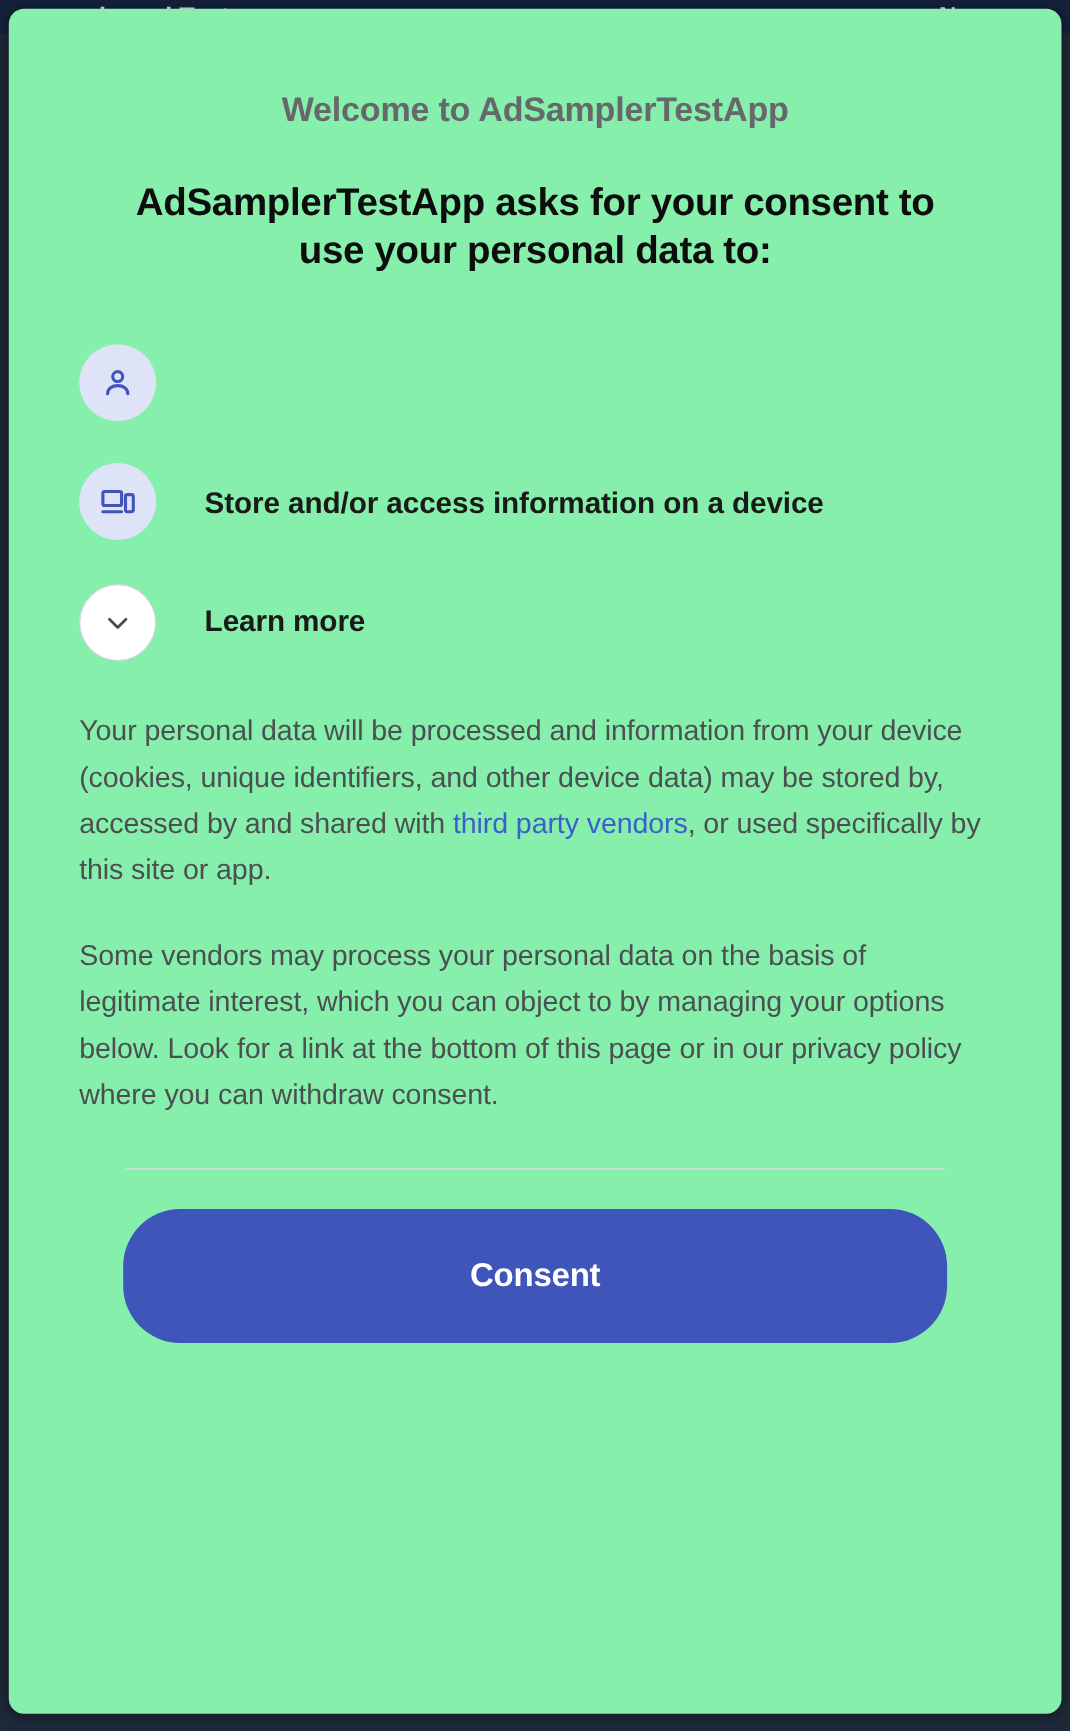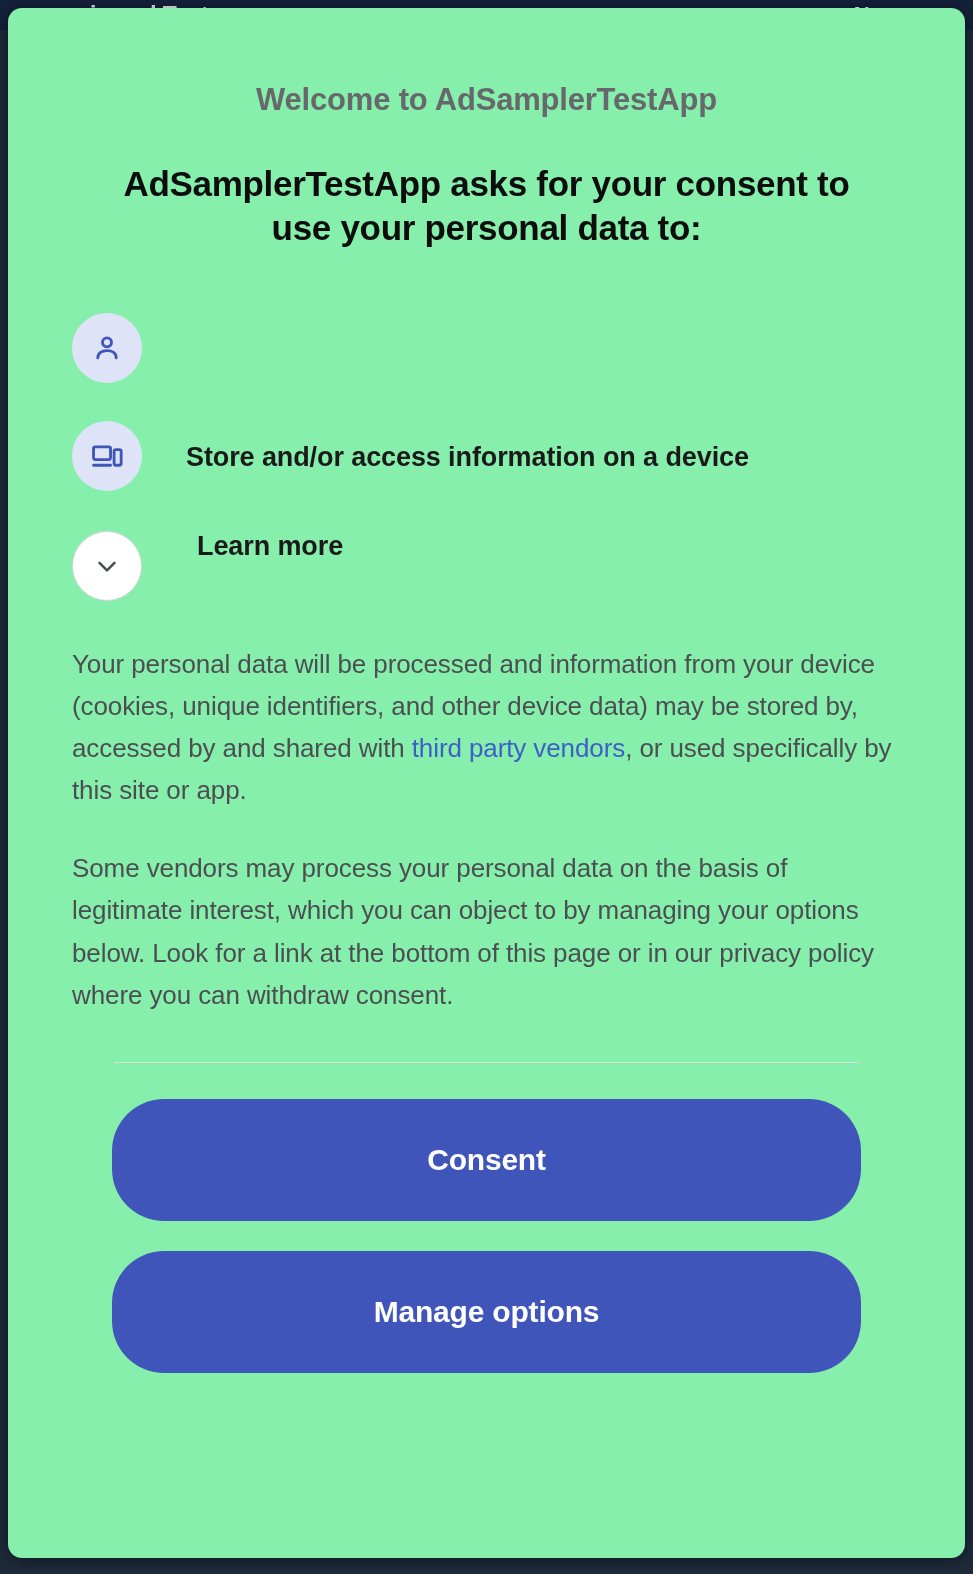--- a/index.html
+++ b/index.html
@@ -109,25 +109,24 @@
   .purpose-text {
     color: #1a1a1a;
     font-size: 27px;
     font-weight: bold;
     line-height: 1.42;
     padding-top: 2px;
     letter-spacing: -0.1px;
   }
   .learn-more-row {
     display: flex;
-    align-items: flex-start;
+    align-items: center;
     margin-top: 40px;
     margin-bottom: 8px;
     cursor: pointer;
-    gap: 11px;
   }
   .learn-more-label {
     color: #1a1a1a;
     font-size: 27px;
     font-weight: bold;
     letter-spacing: -0.1px;
   }
   .body-text {
     color: #4c4f52;
     font-size: 26px;
@@ -221,18 +220,17 @@
       </div>
 
       <div class="body-text"><span>Your personal data will be processed and information from your device (cookies, unique identifiers, and other device data) may be stored by, accessed by and shared with </span><a class="link">third party vendors</a><span>, or used specifically by this site or app.</span></div>
 
       <div class="body-text second">Some vendors may process your personal data on the basis of legitimate interest, which you can object to by managing your options below. Look for a link at the bottom of this page or in our privacy policy where you can withdraw consent.</div>
 
       <div class="divider"></div>
 
       <div class="actions">
         <button class="btn">Consent</button>
-        <button class="btn">Manage options</button>
       </div>
 
     </div>
   </div>
 </div>
 
 </body></html>

